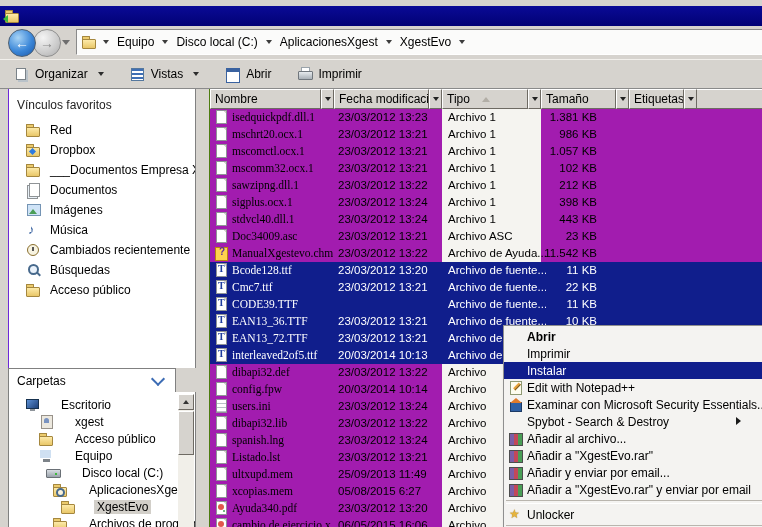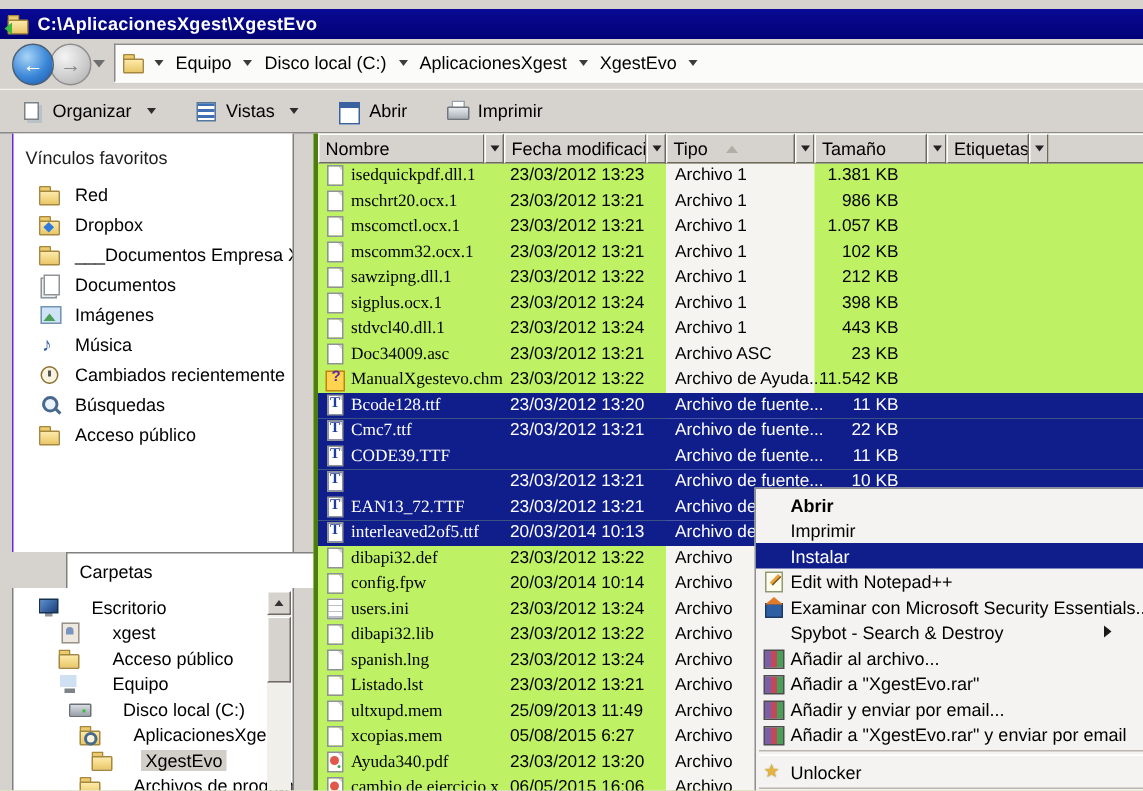--- a/index.html
+++ b/index.html
@@ -26,34 +26,34 @@
   .tb-item{display:flex;align-items:center;gap:6px;}
   .tb-caret{width:0;height:0;border-left:3.5px solid transparent;border-right:3.5px solid transparent;border-top:4px solid #2c2c2c;margin-left:4px;}
 
   
   .content{position:absolute;left:0;top:88px;width:100%;bottom:0;background:#d6d3ce;border-top:1px solid #8a8a8a;box-sizing:border-box;}
 
   
   .fav-panel{position:absolute;left:8px;top:0;width:188px;height:279px;background:#fff;border-left:1px solid #6d28d9;border-right:1px solid #808080;box-sizing:border-box;}
   .fav-title{margin:9px 0 8px 8px;color:#1e1e1e;}
   .fav-item{height:20px;display:flex;align-items:center;gap:9px;padding-left:17px;white-space:nowrap;overflow:hidden;}
-  .folders-header{position:absolute;left:8px;top:279px;width:201px;height:24px;background:#fff;border-left:1px solid #808080;border-right:1px solid #808080;border-top:1px solid #808080;box-sizing:border-box;display:flex;align-items:center;justify-content:space-between;padding:0 12px 0 8px;margin-left:36px;}
+  .folders-header{position:absolute;left:8px;top:279px;width:168px;height:24px;background:#fff;border-left:1px solid #808080;border-right:1px solid #808080;border-top:1px solid #808080;box-sizing:border-box;display:flex;align-items:center;justify-content:space-between;padding:0 12px 0 8px;}
   .chev{width:8px;height:8px;border-right:2px solid #3c6cb4;border-bottom:2px solid #3c6cb4;transform:rotate(45deg);margin-top:-4px;}
   .tree{position:absolute;left:8px;top:303px;width:188px;bottom:0;background:#fff;border-left:1px solid #808080;border-right:1px solid #808080;box-sizing:border-box;overflow:hidden;}
   .tree-inner{position:absolute;left:0;top:4px;right:17px;}
   .tree-row{height:17px;display:flex;align-items:center;gap:18px;white-space:nowrap;}
   .tree-label{padding:0 3px;}
   .tree-label.sel{background:#d2cfc9;}
   .vscroll{position:absolute;top:2px;right:1px;width:16px;bottom:0;background:#f1efe9;}
   .sb-btn{position:absolute;top:0;left:0;width:16px;height:16px;background:#d6d3ce;border-top:1px solid #fff;border-left:1px solid #fff;border-right:1px solid #6e6a63;border-bottom:1px solid #6e6a63;box-sizing:border-box;display:flex;align-items:center;justify-content:center;}
   .sb-btn i{width:0;height:0;border-left:3.5px solid transparent;border-right:3.5px solid transparent;border-bottom:4px solid #333;}
   .sb-thumb{position:absolute;top:17px;left:0;width:16px;height:44px;background:#d6d3ce;border-top:1px solid #fff;border-left:1px solid #fff;border-right:1px solid #6e6a63;border-bottom:1px solid #6e6a63;box-sizing:border-box;}
 
   
-  .filelist{position:absolute;left:209px;top:0;right:0;bottom:0;background:#bef264;border-left:3px solid #4d7c0f;box-sizing:border-box;}
+  .filelist{position:absolute;left:209px;top:0;right:0;bottom:0;background:#a21caf;border-left:1px solid #4d7c0f;box-sizing:border-box;}
   .tint-col{position:absolute;left:232px;top:20px;width:99px;bottom:0;background:#f5f4f0;}
   .lheader{position:absolute;left:0;top:0;right:0;height:20px;display:flex;}
   .hcell{height:20px;display:flex;box-sizing:border-box;}
   .hbtn{flex:1;background:#d6d3ce;border-top:1px solid #fff;border-left:1px solid #fff;border-right:1px solid #6e6a63;border-bottom:1px solid #6e6a63;box-sizing:border-box;display:flex;align-items:center;padding-left:4px;overflow:hidden;white-space:nowrap;}
   .hdrop{width:13px;background:#d6d3ce;border-top:1px solid #fff;border-left:1px solid #fff;border-right:1px solid #6e6a63;border-bottom:1px solid #6e6a63;box-sizing:border-box;display:flex;align-items:center;justify-content:center;}
   .hdrop i{width:0;height:0;border-left:3px solid transparent;border-right:3px solid transparent;border-top:4px solid #222;}
   .sort-asc{width:0;height:0;border-left:4px solid transparent;border-right:4px solid transparent;border-bottom:5px solid #b2aea6;margin-left:12px;}
   .hfill{flex:1;background:#d6d3ce;border-top:1px solid #fff;border-bottom:1px solid #6e6a63;box-sizing:border-box;}
   .rows{position:absolute;left:0;top:20px;right:0;bottom:0;}
   .frow{position:absolute;left:0;right:0;height:17px;line-height:17px;font-size:11.5px;}
@@ -118,21 +118,20 @@
 </head>
 <body>
 
 <div class="window">
   <div class="frame-top"></div>
 
   <div class="titlebar">
     <span class="ic ic-folder">
         <span class="green-mark"></span>
       </span>
-    <span class="title-text">C:\AplicacionesXgest\XgestEvo</span>
   </div>
 
   <div class="addressbar">
     <div class="nav-btn nav-back">←</div>
     <div class="nav-btn nav-fwd">→</div>
     <span class="nav-caret"></span>
     <div class="crumb-box">
       <span class="ic ic-folder"></span>
       <span id="crumbs" style="display:flex;align-items:center;">
           <span class="crumb-caret"></span>
@@ -378,20 +377,21 @@
             <span class="c-size">22 KB</span>
           </div>
           <div class="frow sel" style="top: 187px;">
             <span class="ic ic-ttf c-icon"></span>
             <span class="c-name">CODE39.TTF</span>
             <span class="c-type">Archivo de fuente...</span>
             <span class="c-size">11 KB</span>
           </div>
           <div class="frow sel" style="top: 204px;">
             <span class="ic ic-ttf c-icon"></span>
+            <span class="c-name">EAN13_36.TTF</span>
             <span class="c-date">23/03/2012 13:21</span>
             <span class="c-type">Archivo de fuente...</span>
             <span class="c-size">10 KB</span>
           </div>
           <div class="frow sel" style="top: 221px;">
             <span class="ic ic-ttf c-icon"></span>
             <span class="c-name">EAN13_72.TTF</span>
             <span class="c-date">23/03/2012 13:21</span>
             <span class="c-type">Archivo de fuente...</span>
             <span class="c-size"></span>

